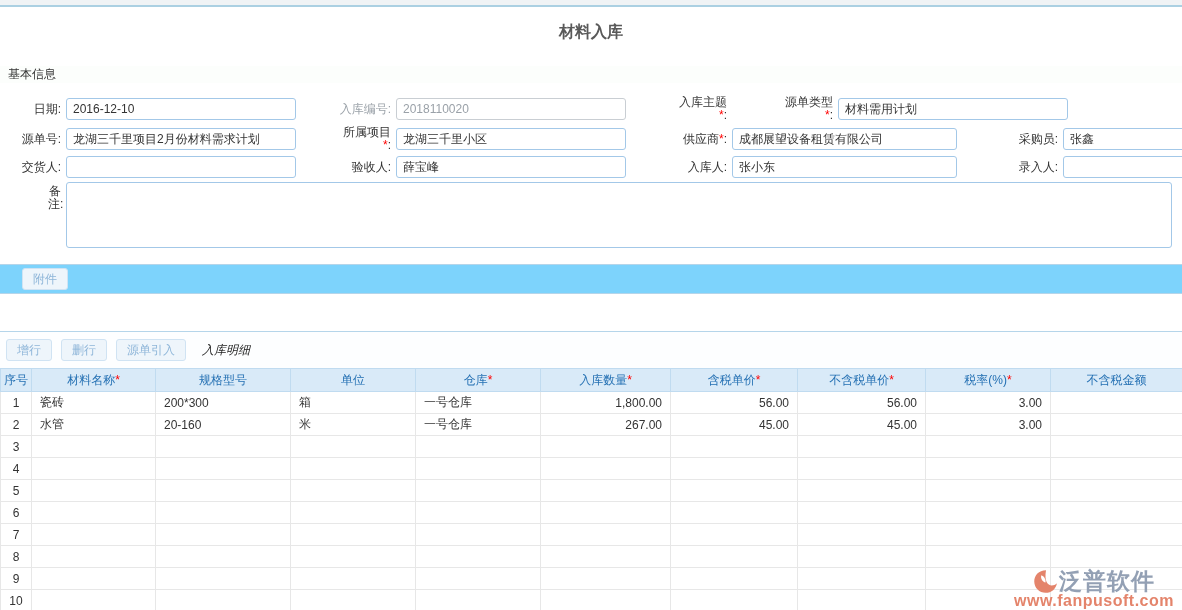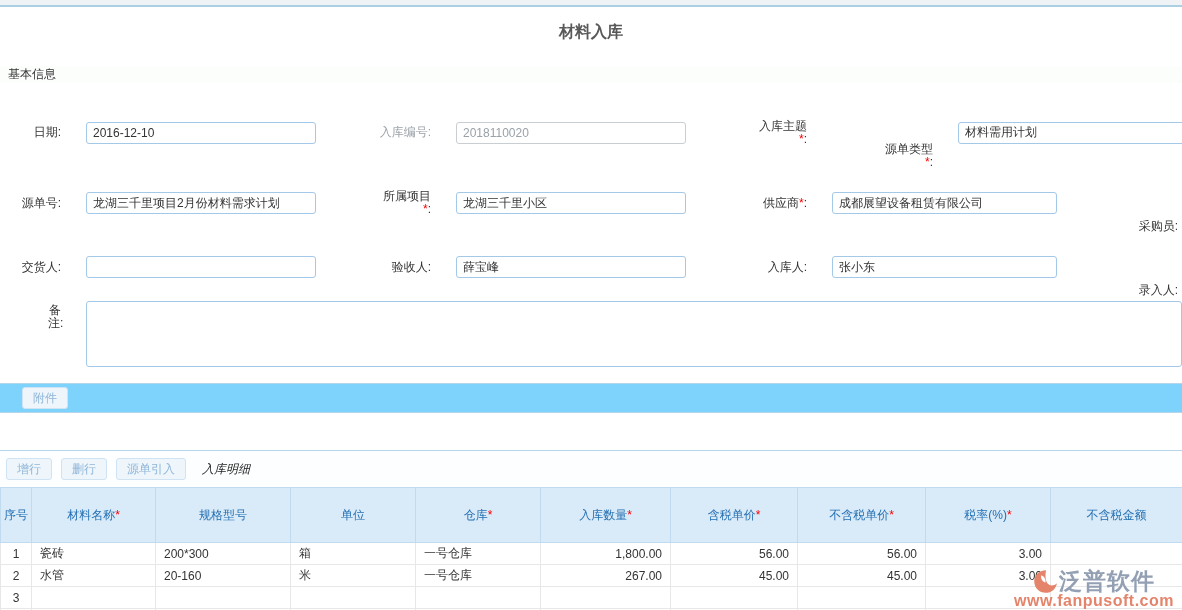--- a/index.html
+++ b/index.html
@@ -8,26 +8,26 @@
     background:#fff;color:#333;
     font-family:"Liberation Sans","DejaVu Sans",sans-serif;font-size:12px;
   }
   
   .topbar{height:5px;background:#f0f3f5;border-bottom:2px solid #abd0e2;}
   
   .page-title{text-align:center;font-size:16px;font-weight:bold;color:#595959;margin-top:15px;height:18px;}
   
   .section-label{margin:26px 0 13px;padding-left:8px;color:#333;background:#fcfefc;}
   
-  .frow{display:flex;align-items:center;margin-bottom:4px;gap:20px;}
+  .frow{display:flex;align-items:center;margin-bottom:4px;}
   .frow.top{align-items:flex-start;}
   .flabel{flex:none;text-align:right;padding-right:5px;line-height:13px;color:#333;box-sizing:border-box;}
   .flabel.gray{color:#9aa1a8;}
   .flabel .star{color:#ff0000;}
-  .w1{width:66px;} .w2{width:100px;} .w3{width:106px;} .w4{width:106px;margin-top:47px;}
+  .w1{width:66px;} .w2{width:100px;} .w3{width:106px;} .w4{width:106px;}
   .fi{
     flex:none;height:20px;border:1px solid #a3c8e8;border-radius:3px;background:#fff;
     padding:0 6px;font:12px "Liberation Sans","DejaVu Sans",sans-serif;color:#333;outline:none;box-sizing:content-box;
   }
   .fi.ro{border-color:#c9ced3;color:#9aa1a8;}
   .i1{width:216px;} .i2{width:216px;} .i3{width:211px;} .i4{width:216px;}
   .remark-area{
     width:1092px;height:56px;border:1px solid #a3c8e8;border-radius:3px;resize:none;
     font:12px "Liberation Sans","DejaVu Sans",sans-serif;color:#333;padding:4px 6px;outline:none;
   }
@@ -42,21 +42,21 @@
     border-radius:3px;color:#8fb6d9;padding:0 10px;cursor:pointer;font-size:12px;
   }
   
   .detail-panel{margin-top:37px;border-top:1px solid #b5d5ea;background:#fdfeff;}
   .toolbar{display:flex;align-items:center;padding:7px 6px;gap:9px;}
   .tab-label{color:#222;margin-left:7px;font-style:italic;}
   
   table{width:1182px;border-collapse:collapse;table-layout:fixed;background:#fff;}
   th{
     background:#d9eaf8;color:#2470b3;font-weight:normal;height:22px;
-    border:1px solid #c0dbf0;font-size:12px;padding:16px 2px;overflow:hidden;white-space:nowrap;
+    border:1px solid #c0dbf0;font-size:12px;padding:0 2px;overflow:hidden;white-space:nowrap;
   }
   th .star{color:#ff0000;}
   td{
     height:21px;border:1px solid #e7e7e7;padding:0 8px;font-size:12px;color:#333;
     overflow:hidden;white-space:nowrap;background:#fff;
   }
   td.c{text-align:center;padding:0;}
   td.r{text-align:right;}
   
   .watermark{position:absolute;right:8px;bottom:3px;text-align:center;}

